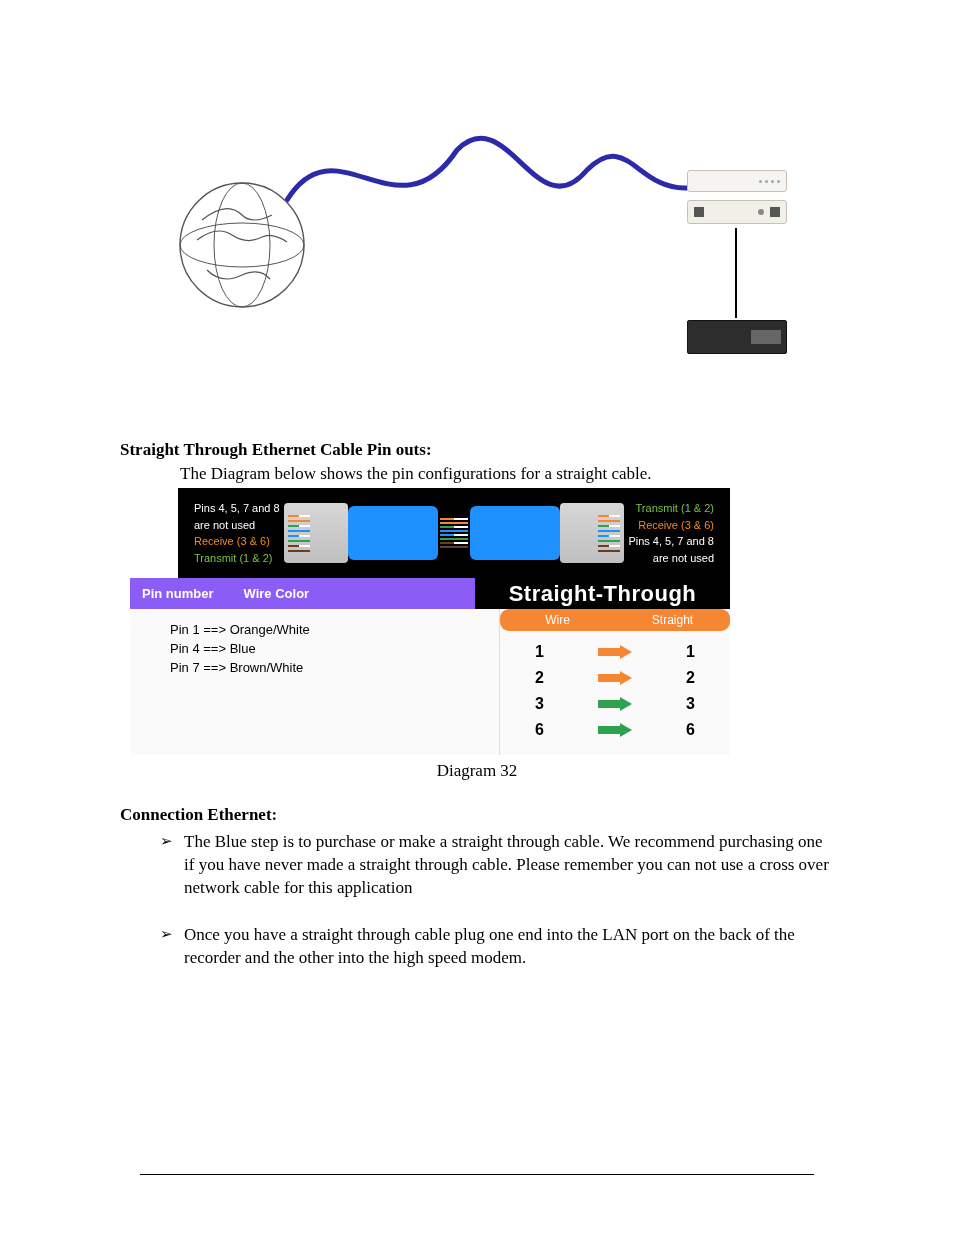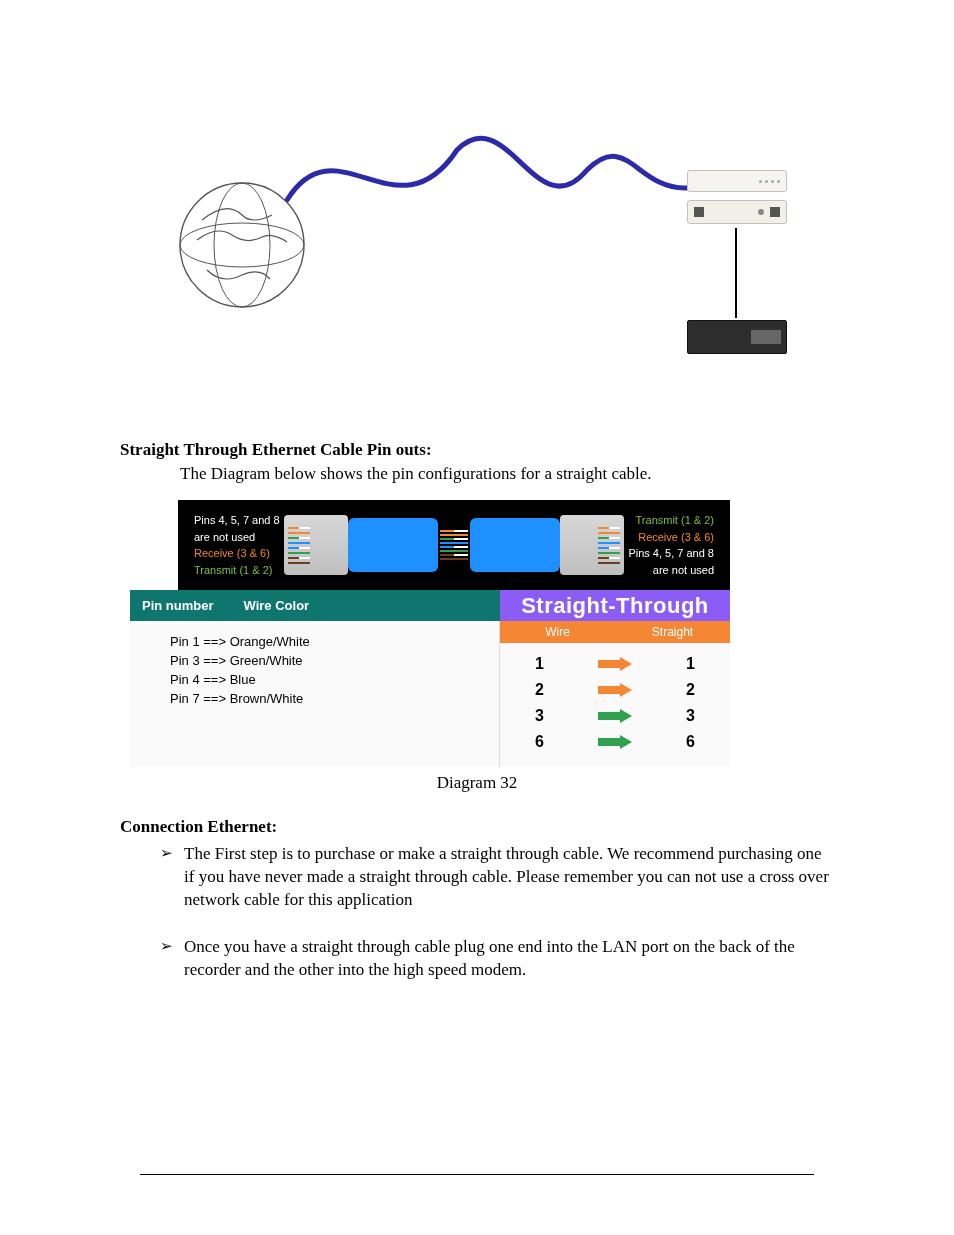--- a/index.html
+++ b/index.html
@@ -92,21 +92,21 @@
   }
   .dvr .panel { width:30px; height:14px; background:#666; margin-left:auto; }
 
   h3.section {
     font-size: 17px;
     font-weight: bold;
     margin: 10px 0 4px 0;
   }
   .intro {
     font-size: 17px;
-    margin: 0 0 16px 60px;
+    margin: 0 0 4px 60px;
   }
 
   
   .pinout {
     width: 600px;
     margin: 0 0 6px 10px;
     font-family: Arial, Helvetica, sans-serif;
     font-size: 12px;
     background: #fff;
   }
@@ -173,31 +173,31 @@
   .c-bw{background:linear-gradient(90deg,#1e90ff 0 50%,#fff 50% 100%);} 
   .c-g {background:#2fa24f;}
   .c-brw{background:linear-gradient(90deg,#6b3e1f 0 50%,#fff 50% 100%);} 
   .c-br{background:#6b3e1f;}
 
   .pinout-headers {
     display: flex;
   }
   .pinout-headers .hL {
     flex: 1;
-    background: #0f766e;
+    background: #8b5cf6;
     color: #fff;
     font-weight: bold;
     display: flex;
     padding: 8px 12px;
     font-size: 13px;
   }
   .pinout-headers .hL span:first-child { margin-right: 30px; }
   .pinout-headers .hR {
-    width: 230px;
-    background: #8b5cf6;
+    width: 255px;
+    background: #000000;
     color: #fff;
     font-size: 22px;
     font-weight: bold;
     letter-spacing: .5px;
     display:flex;align-items:center;justify-content:center;
   }
   .pinout-body {
     display: flex;
   }
   .pinout-body .bL {
@@ -212,20 +212,21 @@
     width: 230px;
     background:#fafafa;
   }
   .bR .subhead {
     display:flex;
     background:#f58634;
     color:#fff;
     font-size:12px;
     padding:4px 0;
     text-align:center;
+    border-radius:9px;
   }
   .bR .subhead span { flex:1; }
   .bR .rows { padding:8px 8px 12px 8px; }
   .bR .row {
     display:flex;
     align-items:center;
     justify-content:space-around;
     font-size:16px;
     font-weight:bold;
     padding:4px 0;
@@ -373,21 +374,20 @@
     <div class="pinout-headers">
       <div class="hL">
         <span>Pin number</span>
         <span>Wire Color</span>
       </div>
       <div class="hR">Straight-Through</div>
     </div>
     <div class="pinout-body">
       <div class="bL">
         <div>Pin 1 ==&gt; Orange/White</div>
-        <div>Pin 3 ==&gt; Green/White</div>
         <div>Pin 4 ==&gt; Blue</div>
         <div>Pin 7 ==&gt; Brown/White</div>
       </div>
       <div class="bR">
         <div class="subhead">
           <span>Wire</span>
           <span>Straight</span>
         </div>
         <div class="rows">
           <div class="row">
@@ -411,18 +411,18 @@
             <span>6</span>
           </div>
         </div>
       </div>
     </div>
   </div>
   <div class="caption">Diagram 32</div>
 
   <h3 class="section">Connection Ethernet:</h3>
   <ul class="proc">
-    <li>The First step is to purchase or make a straight through cable. We recommend purchasing one if you have never made a straight through cable. Please remember you can not use a cross over network cable for this application</li>
+    <li>The Blue step is to purchase or make a straight through cable. We recommend purchasing one if you have never made a straight through cable. Please remember you can not use a cross over network cable for this application</li>
     <li>Once you have a straight through cable plug one end into the LAN port on the back of the recorder and the other into the high speed modem.</li>
   </ul>
 
   <div class="footer-rule"></div>
 </div>
 
 </body></html>

